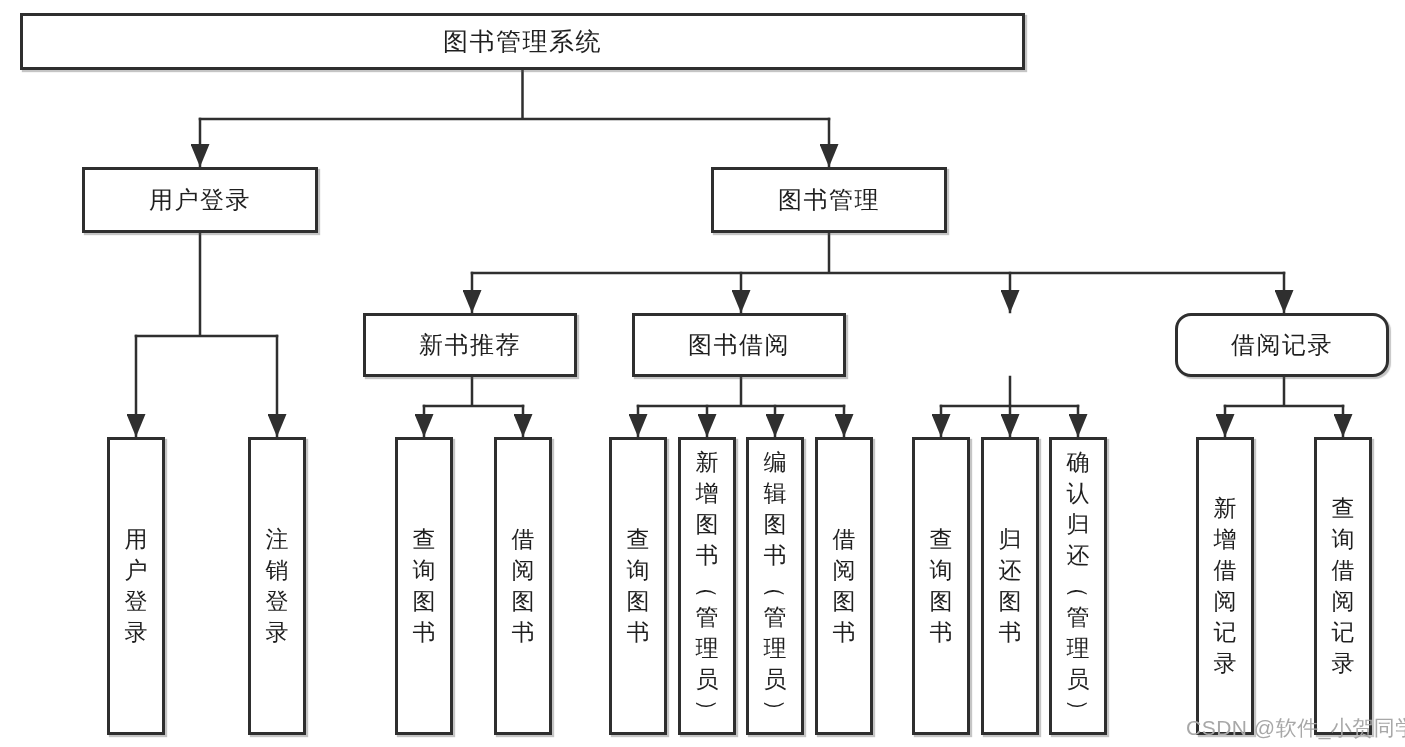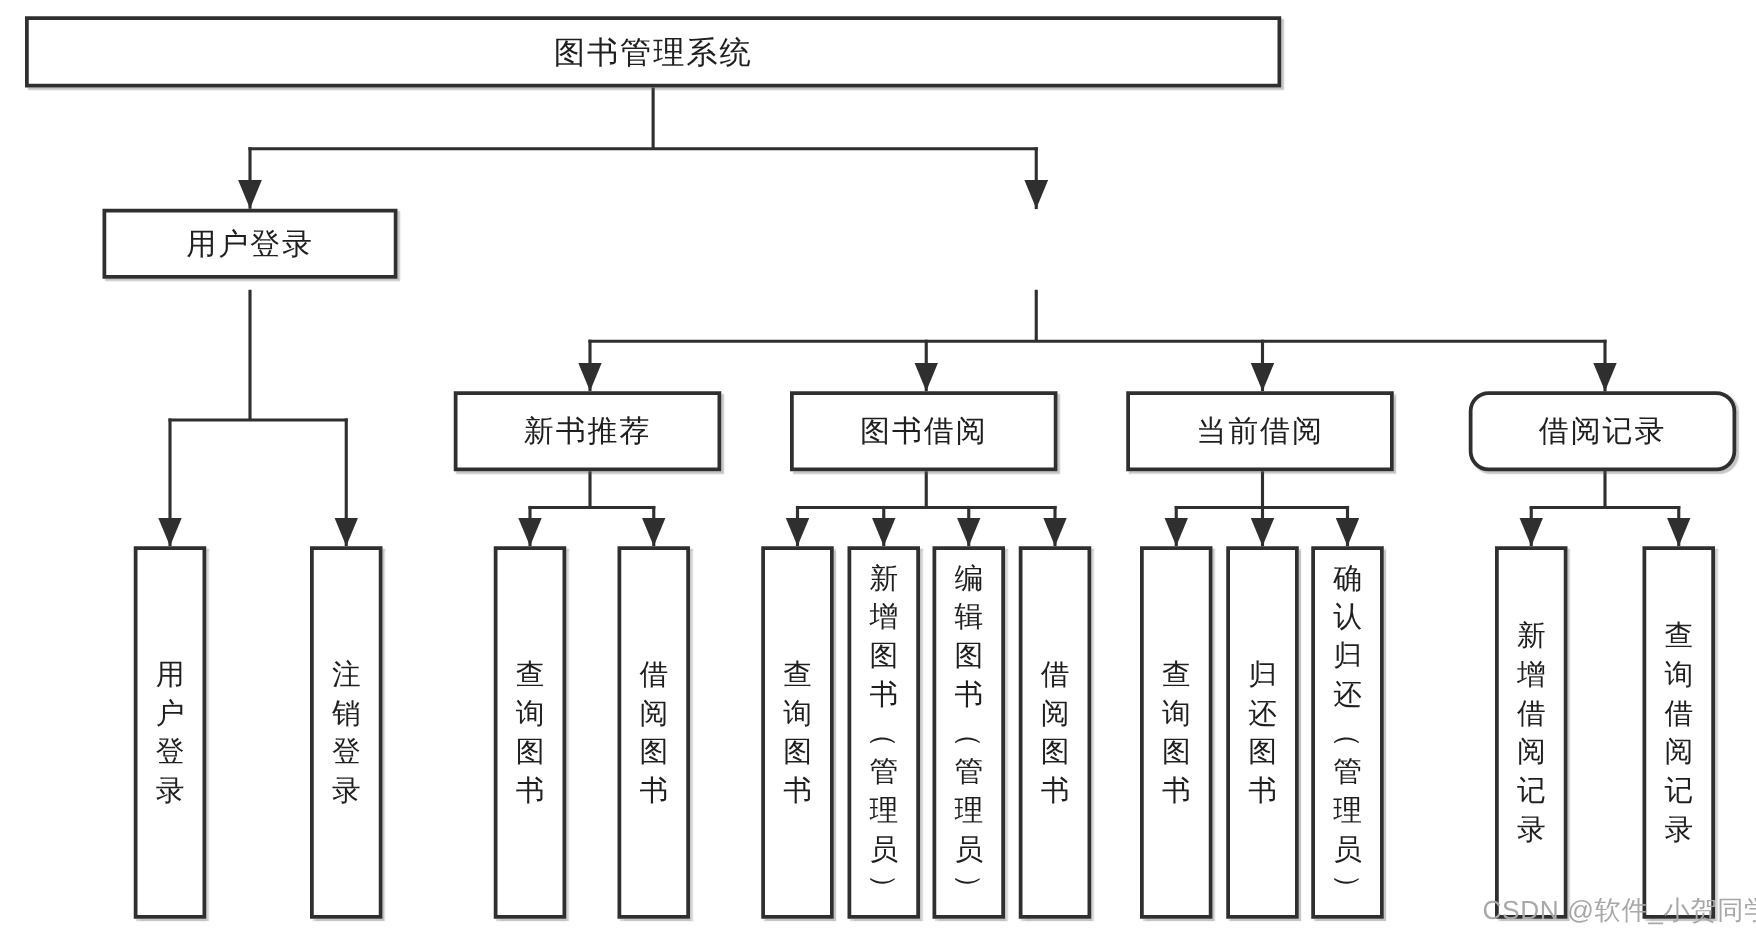--- a/index.html
+++ b/index.html
@@ -20,21 +20,21 @@
     background: #ffffff;
     display: flex;
     align-items: center;
     justify-content: center;
     box-shadow: 2px 2px 1px rgba(90,90,90,0.35);
   }
   .h-label { font-size: 24px; letter-spacing: 1.5px; white-space: nowrap; font-family: Liberation Mono, monospace; }
   .root-box .h-label { font-size: 25px; }
   
   .root-box  { left: 20px;  top: 13px;  width: 1005px; height: 57px; }
-  .lvl2      { top: 167px; width: 236px; height: 56px; }
+  .lvl2      { top: 167px; width: 236px; height: 66px; }
   .lvl3      { top: 313px; width: 214px; height: 64px; }
   .leaf      { top: 437px; width: 58px;  height: 298px; }
   
   .v-text {
     display: flex; flex-direction: column;
     align-items: center; justify-content: center;
     width: 100%; height: 100%;
   }
   .v-text span {
     display: block; height: 31px; line-height: 31px;
@@ -99,29 +99,29 @@
     </g>
   </svg>
 
   <div class="node root-box">
     <span class="h-label">图书管理系统</span>
   </div>
 
   <div class="node lvl2" style="left:82px;">
     <span class="h-label">用户登录</span>
   </div>
+  <div class="node lvl2" style="left:711px;">
+    <span class="h-label">图书管理</span>
+  </div>
 
   <div class="node lvl3" style="left:363px;">
     <span class="h-label">新书推荐</span>
   </div>
   <div class="node lvl3" style="left:632px;">
     <span class="h-label">图书借阅</span>
-  </div>
-  <div class="node lvl3" style="left:901px;">
-    <span class="h-label">当前借阅</span>
   </div>
   <div class="node lvl3" style="left:1175px;border-radius:16px;">
     <span class="h-label">借阅记录</span>
   </div>
 
   <div class="node leaf" style="left:107px;">
     <div class="v-text">
         <span>用</span>
         <span>户</span>
         <span>登</span>

